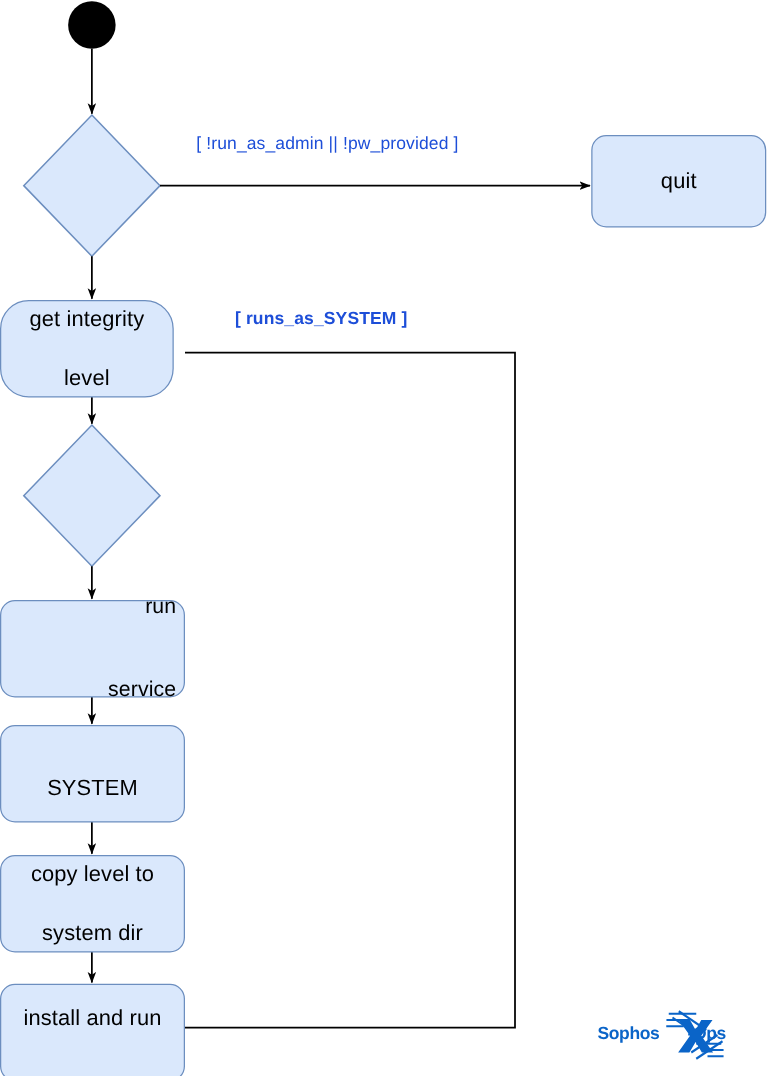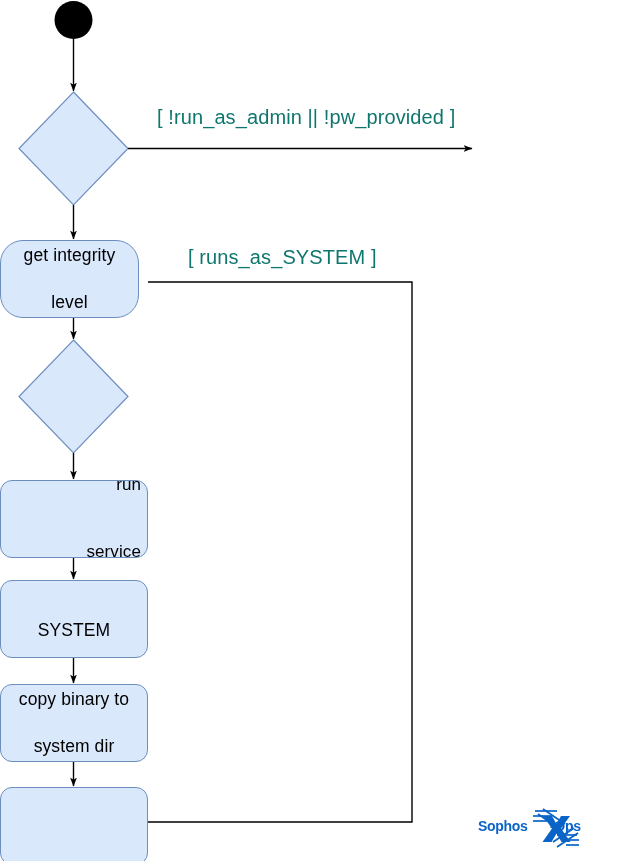--- a/index.html
+++ b/index.html
@@ -42,22 +42,22 @@
     line-height: 1.32;
     letter-spacing: 0.1px;
     padding: 2px 6px;
   }
   .node span {
     display: block;
     width: 100%;
   }
   .edge-label {
     position: absolute;
-    color: #0f766e;
-    font-size: 20px;
+    color: #1d4ed8;
+    font-size: 14px;
     white-space: nowrap;
     letter-spacing: 0.1px;
   }
   
   #sophos-logo {
     position: absolute;
     left: 478px;
     top: 806px;
     width: 130px;
     height: 44px;
@@ -103,20 +103,23 @@
 
     <line x1="73.5" y1="453" x2="73.5" y2="479" stroke="#000000" stroke-width="1.4" marker-end="url(#arrow)"></line>
 
     <line x1="73.5" y1="557" x2="73.5" y2="579" stroke="#000000" stroke-width="1.4" marker-end="url(#arrow)"></line>
 
     <line x1="73.5" y1="657" x2="73.5" y2="683" stroke="#000000" stroke-width="1.4" marker-end="url(#arrow)"></line>
 
     <line x1="73.5" y1="761" x2="73.5" y2="786" stroke="#000000" stroke-width="1.4" marker-end="url(#arrow)"></line>
   </svg>
 
+  <div class="node" style="left:473px; top:108px; width:140px; height:74px;">
+    <span>quit</span>
+  </div>
 
   <div class="node" style="left:0px; top:240px; width:139px; height:78px;border-radius:23px;">
     <span>
       <span>get integrity</span><br>
       <span>level</span>
     </span>
   </div>
 
   <div class="node" style="left:0px; top:480px; width:148px; height:78px; font-size:17px;text-align:right;">
     <span>
@@ -128,34 +131,34 @@
 
   <div class="node" style="left:0px; top:580px; width:148px; height:78px;">
     <span>
       <br>
       <span>SYSTEM</span>
     </span>
   </div>
 
   <div class="node" style="left:0px; top:684px; width:148px; height:78px;">
     <span>
-      <span>copy binary to</span><br>
+      <span>copy level to</span><br>
       <span>system dir</span>
     </span>
   </div>
 
   <div class="node" style="left:0px; top:787px; width:148px; height:78px;">
     <span>
-      <br>
+      <span>install and run</span><br>
     </span>
   </div>
 
   <div class="edge-label" style="left:157px; top:106px;">[ !run_as_admin || !pw_provided ]</div>
 
-  <div class="edge-label" style="left:188px; top:246px;">[ runs_as_SYSTEM ]</div>
+  <div class="edge-label" style="left:188px; top:246px;font-weight:bold;">[ runs_as_SYSTEM ]</div>
 
   <div id="sophos-logo">
     <div class="word w-left">Sophos</div>
     <div class="word w-right">-Ops</div>
     <svg style="position:absolute; left:55px; top:2px;" width="46" height="40" viewBox="0 0 46 40" xmlns="http://www.w3.org/2000/svg">
       <g stroke="#0a64c8" stroke-width="1.7" fill="none">
         <line x1="2" y1="3" x2="24" y2="3"></line>
         <line x1="0" y1="8" x2="19" y2="8"></line>
         <line x1="-1" y1="13" x2="14" y2="13"></line>
         <line x1="24" y1="27" x2="44" y2="27"></line>

